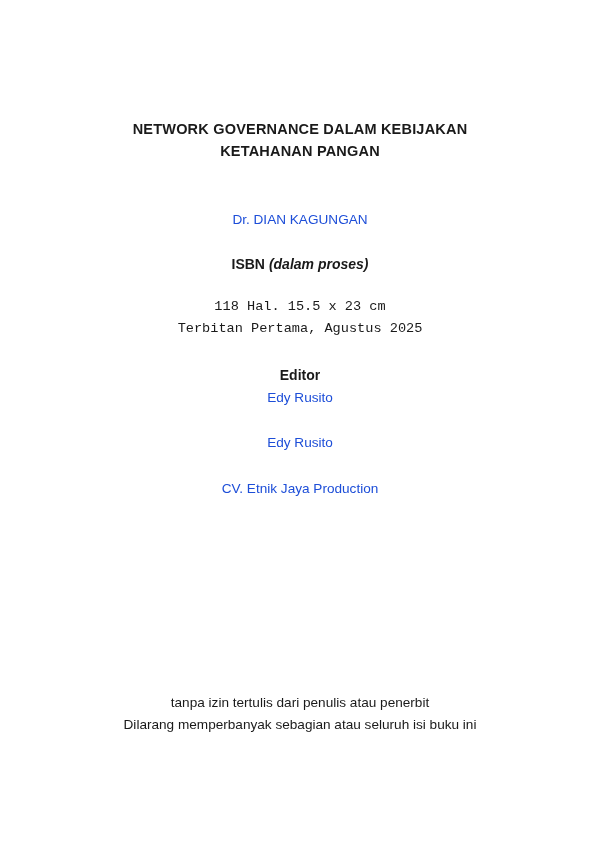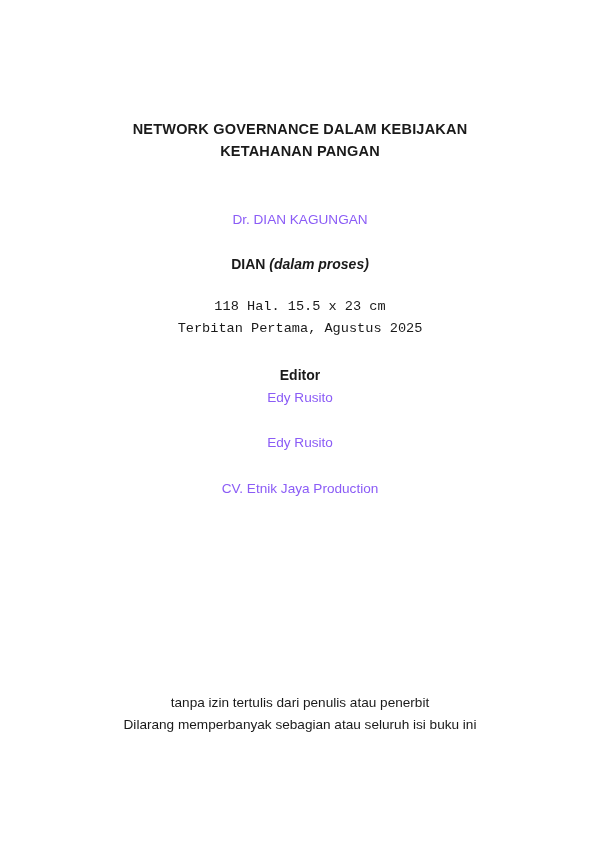--- a/index.html
+++ b/index.html
@@ -52,21 +52,21 @@
     color: #1a1a1a;
   }
   .heading .italic {
     font-style: italic;
     font-weight: bold;
   }
   .value {
     font-size: 13.6px;
     font-weight: normal;
     line-height: 1.6;
-    color: #8b5cf6;
+    color: #1d4ed8;
   }
   .spec-block {
     margin-top: 21px;
     font-family: Liberation Mono, monospace;
   }
   .spec-line {
     font-size: 13.6px;
     line-height: 1.62;
     color: #1a1a1a;
   }
@@ -93,21 +93,21 @@
     <div class="title-block">
       <div class="title-line">NETWORK GOVERNANCE DALAM KEBIJAKAN</div>
       <div class="title-line">KETAHANAN PANGAN</div>
     </div>
 
     <div class="block" style="margin-top:46px;">
       <div class="value">Dr. DIAN KAGUNGAN</div>
     </div>
 
     <div class="block" style="margin-top:22px;">
-      <div class="heading"><span>DIAN </span><span class="italic">(dalam proses)</span></div>
+      <div class="heading"><span>ISBN </span><span class="italic">(dalam proses)</span></div>
     </div>
 
     <div class="spec-block">
       <div class="spec-line">118 Hal. 15.5 x 23 cm</div>
       <div class="spec-line">Terbitan Pertama, Agustus 2025</div>
     </div>
 
     <div class="block" style="margin-top:24px;">
       <div class="heading">Editor</div>
       <div class="value">Edy Rusito</div>

